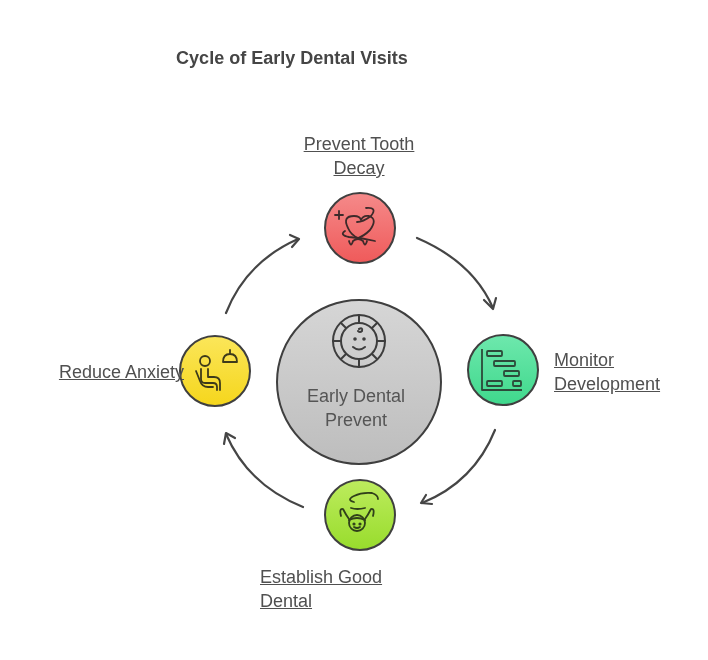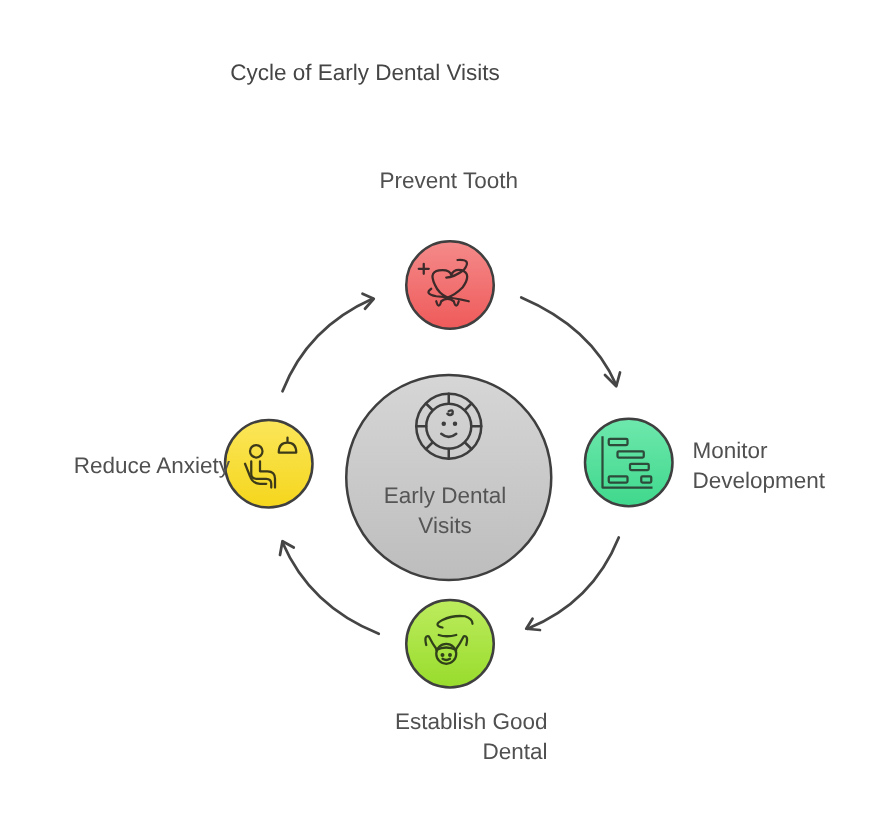--- a/index.html
+++ b/index.html
@@ -1,21 +1,21 @@
 <!DOCTYPE html>
 <html><head>
 <meta charset="utf-8">
 <style>
   html, body { margin: 0; padding: 0; background: #ffffff; }
   body { width: 708px; height: 660px; position: relative; overflow: hidden;
          font-family: "Liberation Sans", "DejaVu Sans", sans-serif; color: #4a4a4a; }
   .title { position: absolute; left: 0; width: 584px; top: 48px; text-align: center;
-           font-size: 18px; font-weight: normal; color: #454545; }
+           font-size: 18px; font-weight: bold; color: #454545; }
   svg.diagram { position: absolute; left: 0; top: 0; }
-  .label { position: absolute; font-size: 18px; color: #505050; line-height: 24px; }
+  .label { position: absolute; font-size: 18px; color: #505050; line-height: 24px; text-decoration: underline; }
   .center-label { position: absolute; left: 276px; width: 160px; top: 384px; text-align: center;
                   font-size: 18px; color: #555555; line-height: 24px; }
 </style>
 </head>
 <body>
 
 <div class="title">Cycle of Early Dental Visits</div>
 
 <svg class="diagram" width="708" height="660" viewBox="0 0 708 660">
   <defs>
@@ -110,32 +110,33 @@
       <path d="M201 369 v10 q 0 4 4 4 h8 q 4 0 4 4 v3"></path>
       <path d="M208 369 v8 h6 q 6 0 6 6 v7"></path>
       <path d="M196 371 l4 10 q 2 6 8 6 h5"></path>
       <path d="M230 350 v4 M223 362 q 0 -8 7 -8 q 7 0 7 8 z"></path>
     </g>
   </g>
 </svg>
 
 <div class="center-label">
   <div>Early Dental</div>
-  <div>Visits</div>
+  <div>Prevent</div>
 </div>
 
 <div class="label" style="left:276px; width:166px; top:132px; text-align:center;">
   <div>Prevent Tooth</div>
+  <div>Decay</div>
 </div>
 
 <div class="label" style="left:554px; top:348px; text-align:left;">
   <div>Monitor</div>
   <div>Development</div>
 </div>
 
-<div class="label" style="left:272px; width:166px; top:565px; text-align:right;">
+<div class="label" style="left:260px; width:166px; top:565px; text-align:left;">
   <div>Establish Good</div>
   <div>Dental</div>
 </div>
 
 <div class="label" style="left:18px; width:166px; top:360px; text-align:right;">
   <div>Reduce Anxiety</div>
 </div>
 
 </body></html>

